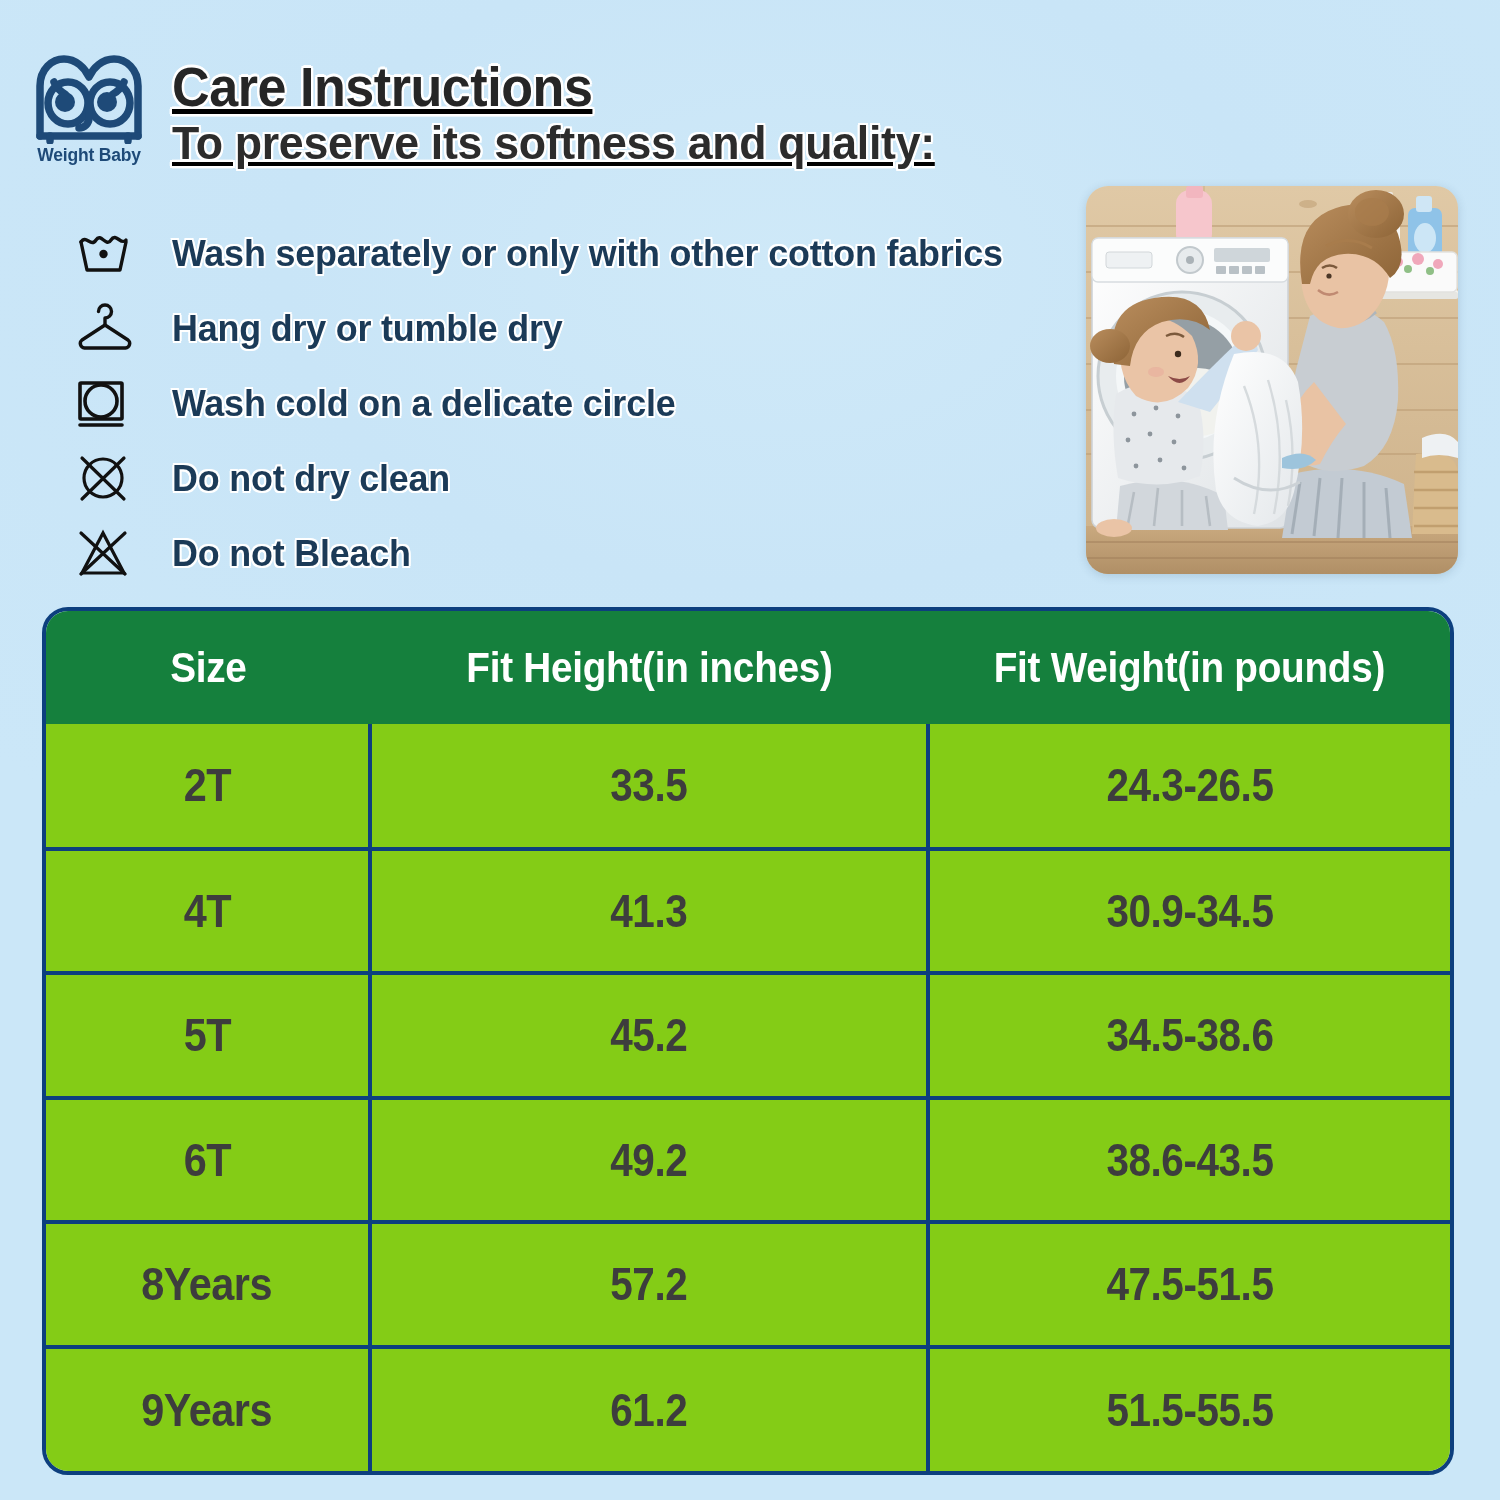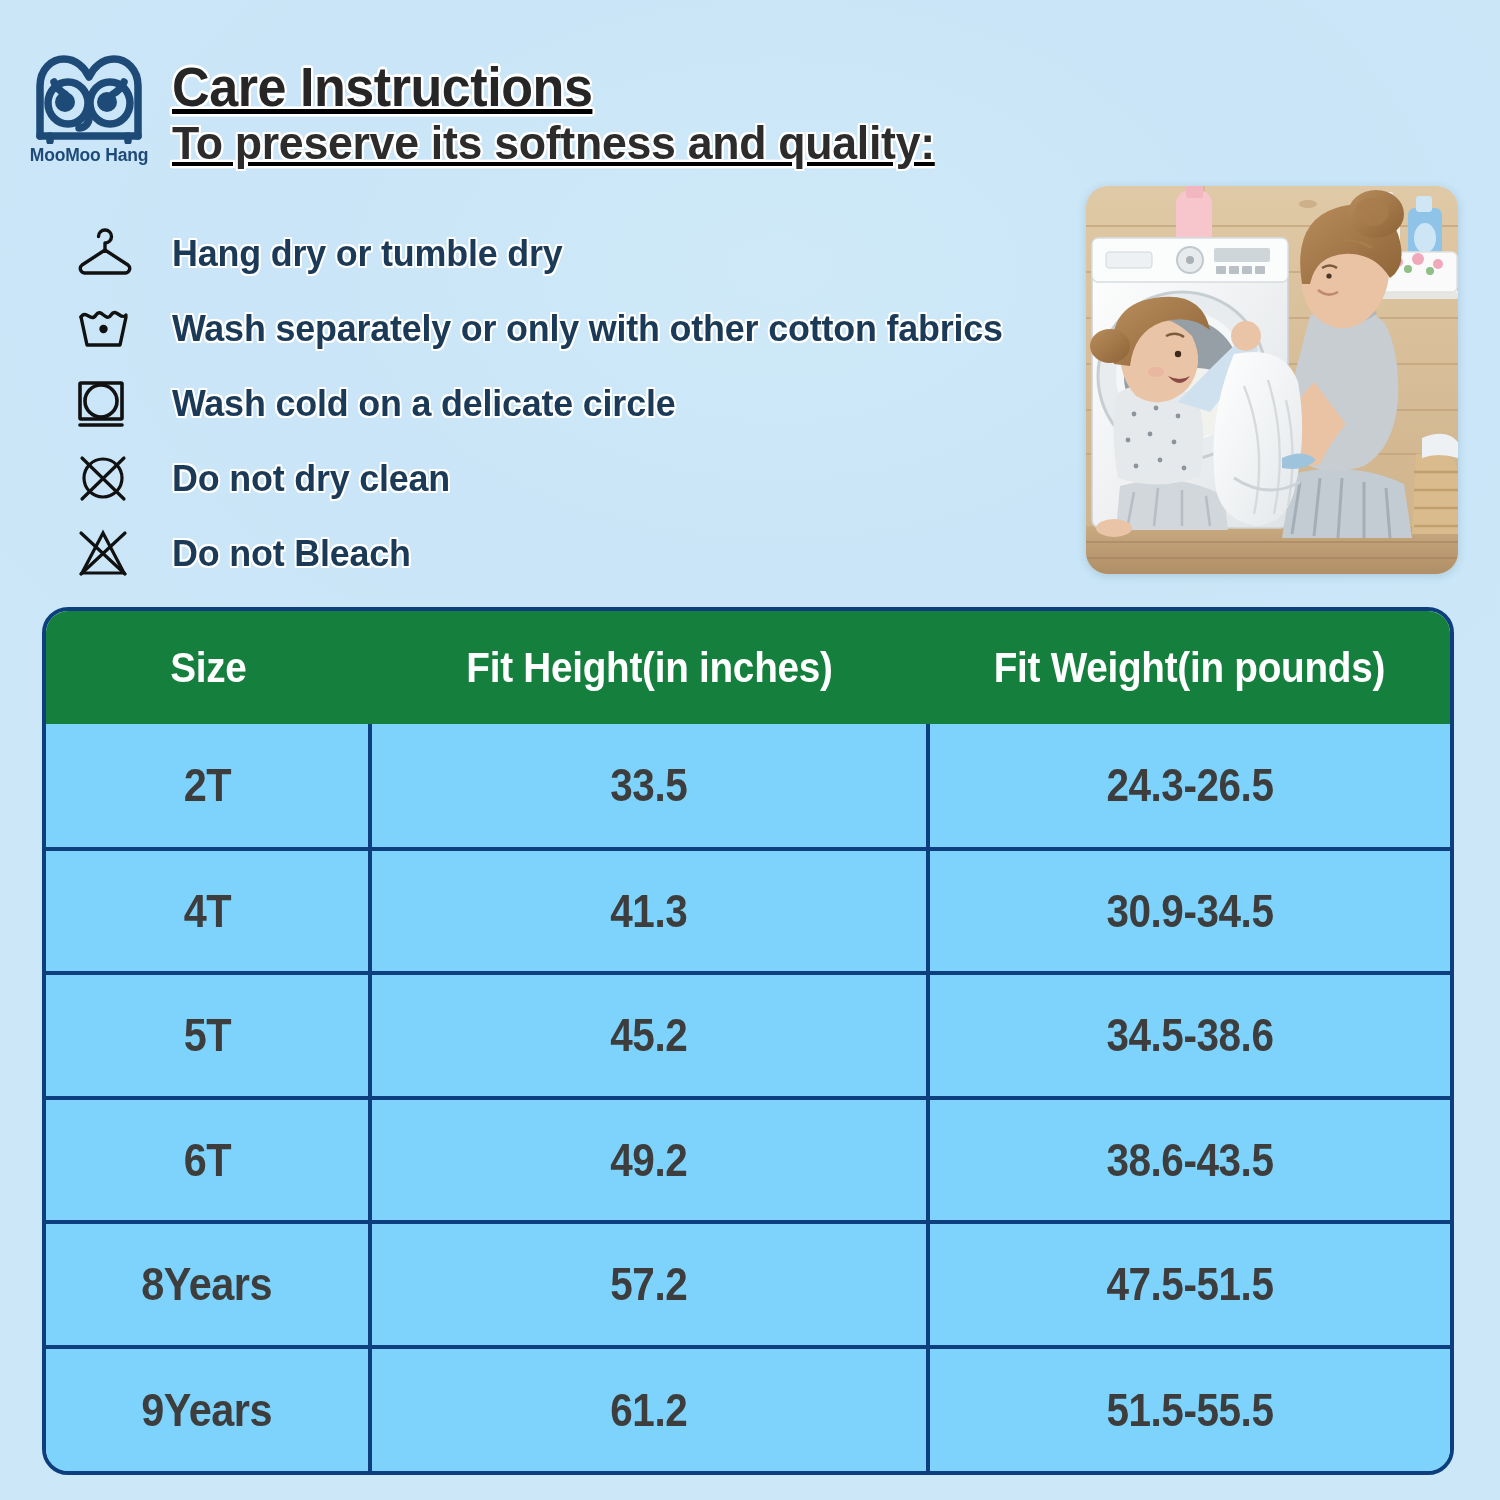--- a/index.html
+++ b/index.html
@@ -84,21 +84,21 @@
 
   thead th {
     background:#15803d; color:#ffffff;
     height:113px; font-size:43px; font-weight:bold;
     letter-spacing:-0.3px; border:none; padding:0;
     vertical-align:middle;
   }
   thead th .hv { display:inline-block; transform:scaleX(0.9); }
 
   tbody td {
-    background:#7dd3fc; color:#3d3d3d;
+    background:#84cc16; color:#3d3d3d;
     height:94px; font-size:46px; font-weight:bold;
     text-align:center; vertical-align:middle;
     border-top:4px solid #0d3f7e;
     border-right:4px solid #0d3f7e;
     padding:16px; letter-spacing:-0.5px;
   }
   tbody td .cv { display:inline-block; transform:scaleX(0.88); }
   tbody td:last-child { border-right:none; }
   tbody tr:first-child td { border-top:none; }
   tbody td.size-cell .cv { transform:scaleX(0.9); }
@@ -119,54 +119,54 @@
           <path d="M98 84 v5"></path>
           <path d="M24 30 C27 36 31 40 35 42"></path>
           <path d="M94 30 C91 36 87 40 83 42"></path>
           <ellipse cx="38" cy="51" rx="20" ry="21"></ellipse>
           <ellipse cx="80" cy="51" rx="20" ry="21"></ellipse>
           <path d="M59 46 v20 a10 10 0 0 1 -10 10"></path>
         </g>
         <circle cx="35" cy="50" r="10" fill="#1e4a78"></circle>
         <circle cx="77" cy="50" r="10" fill="#1e4a78"></circle>
       </svg>
-      <div class="logo-text">MooMoo Hang</div>
+      <div class="logo-text">Weight Baby</div>
     </div>
 
     <div class="title-block">
       <div class="title-main">Care Instructions</div>
       <div class="title-sub">To preserve its softness and quality:</div>
     </div>
   </div>
 
   <div class="care-list">
-
-    <div class="care-row">
-      <span class="care-icon">
-        <svg viewBox="0 0 66 56">
-          <g fill="none" stroke="#111" stroke-width="3.4" stroke-linejoin="round" stroke-linecap="round">
-            <path d="M33 24 V17 a6.5 6.5 0 1 0 -6.5 -6.5"></path>
-            <path d="M33 24 L10 39 a4.5 4.5 0 0 0 2.5 8 H53.5 a4.5 4.5 0 0 0 2.5 -8 Z"></path>
-          </g>
-        </svg>
-      </span>
-      <span class="care-label">Hang dry or tumble dry</span>
-    </div>
 
     <div class="care-row">
       <span class="care-icon">
         <svg viewBox="0 0 66 56">
           <g fill="none" stroke="#111" stroke-width="3.4" stroke-linejoin="round" stroke-linecap="round">
             <path d="M9 16 C14 8 19 22 24 14 C29 6 34 22 39 14 C44 6 49 20 54 14"></path>
             <path d="M9 16 L15 44 H48 L54 16"></path>
           </g>
           <circle cx="31.5" cy="28" r="4.2" fill="#111"></circle>
         </svg>
       </span>
       <span class="care-label">Wash separately or only with other cotton fabrics</span>
+    </div>
+
+    <div class="care-row">
+      <span class="care-icon">
+        <svg viewBox="0 0 66 56">
+          <g fill="none" stroke="#111" stroke-width="3.4" stroke-linejoin="round" stroke-linecap="round">
+            <path d="M33 24 V17 a6.5 6.5 0 1 0 -6.5 -6.5"></path>
+            <path d="M33 24 L10 39 a4.5 4.5 0 0 0 2.5 8 H53.5 a4.5 4.5 0 0 0 2.5 -8 Z"></path>
+          </g>
+        </svg>
+      </span>
+      <span class="care-label">Hang dry or tumble dry</span>
     </div>
 
     <div class="care-row">
       <span class="care-icon">
         <svg viewBox="0 0 66 56">
           <g fill="none" stroke="#111" stroke-width="3.6" stroke-linejoin="round" stroke-linecap="round">
             <rect x="8" y="7" width="42" height="36" rx="1"></rect>
             <circle cx="29" cy="25" r="16"></circle>
             <path d="M8 49 H50"></path>
           </g>

